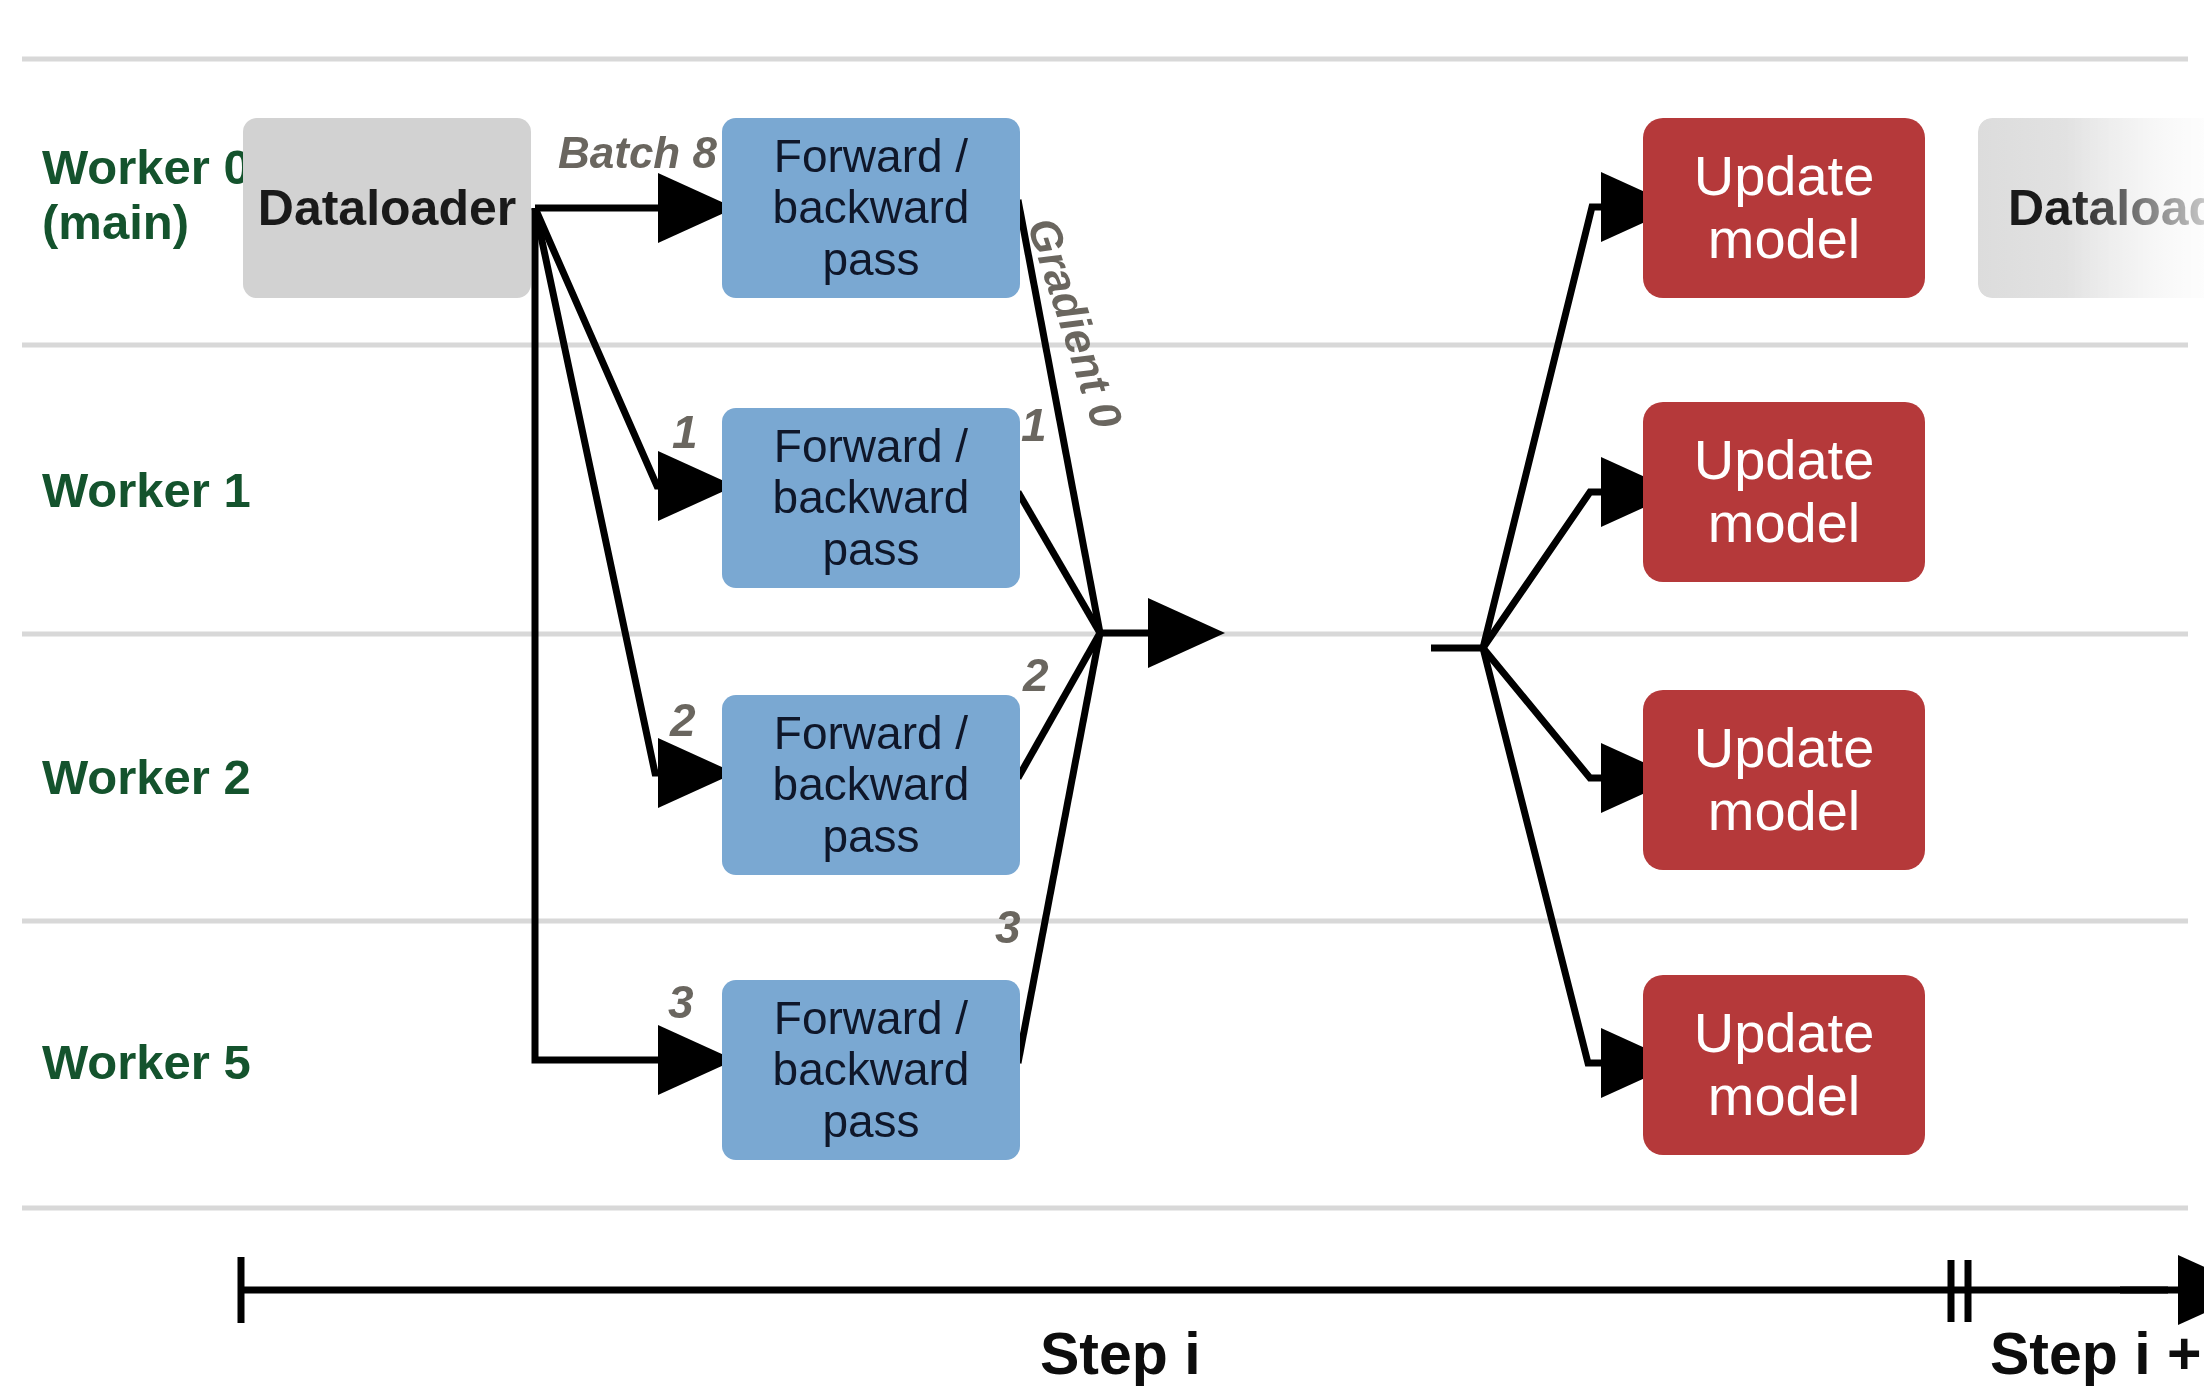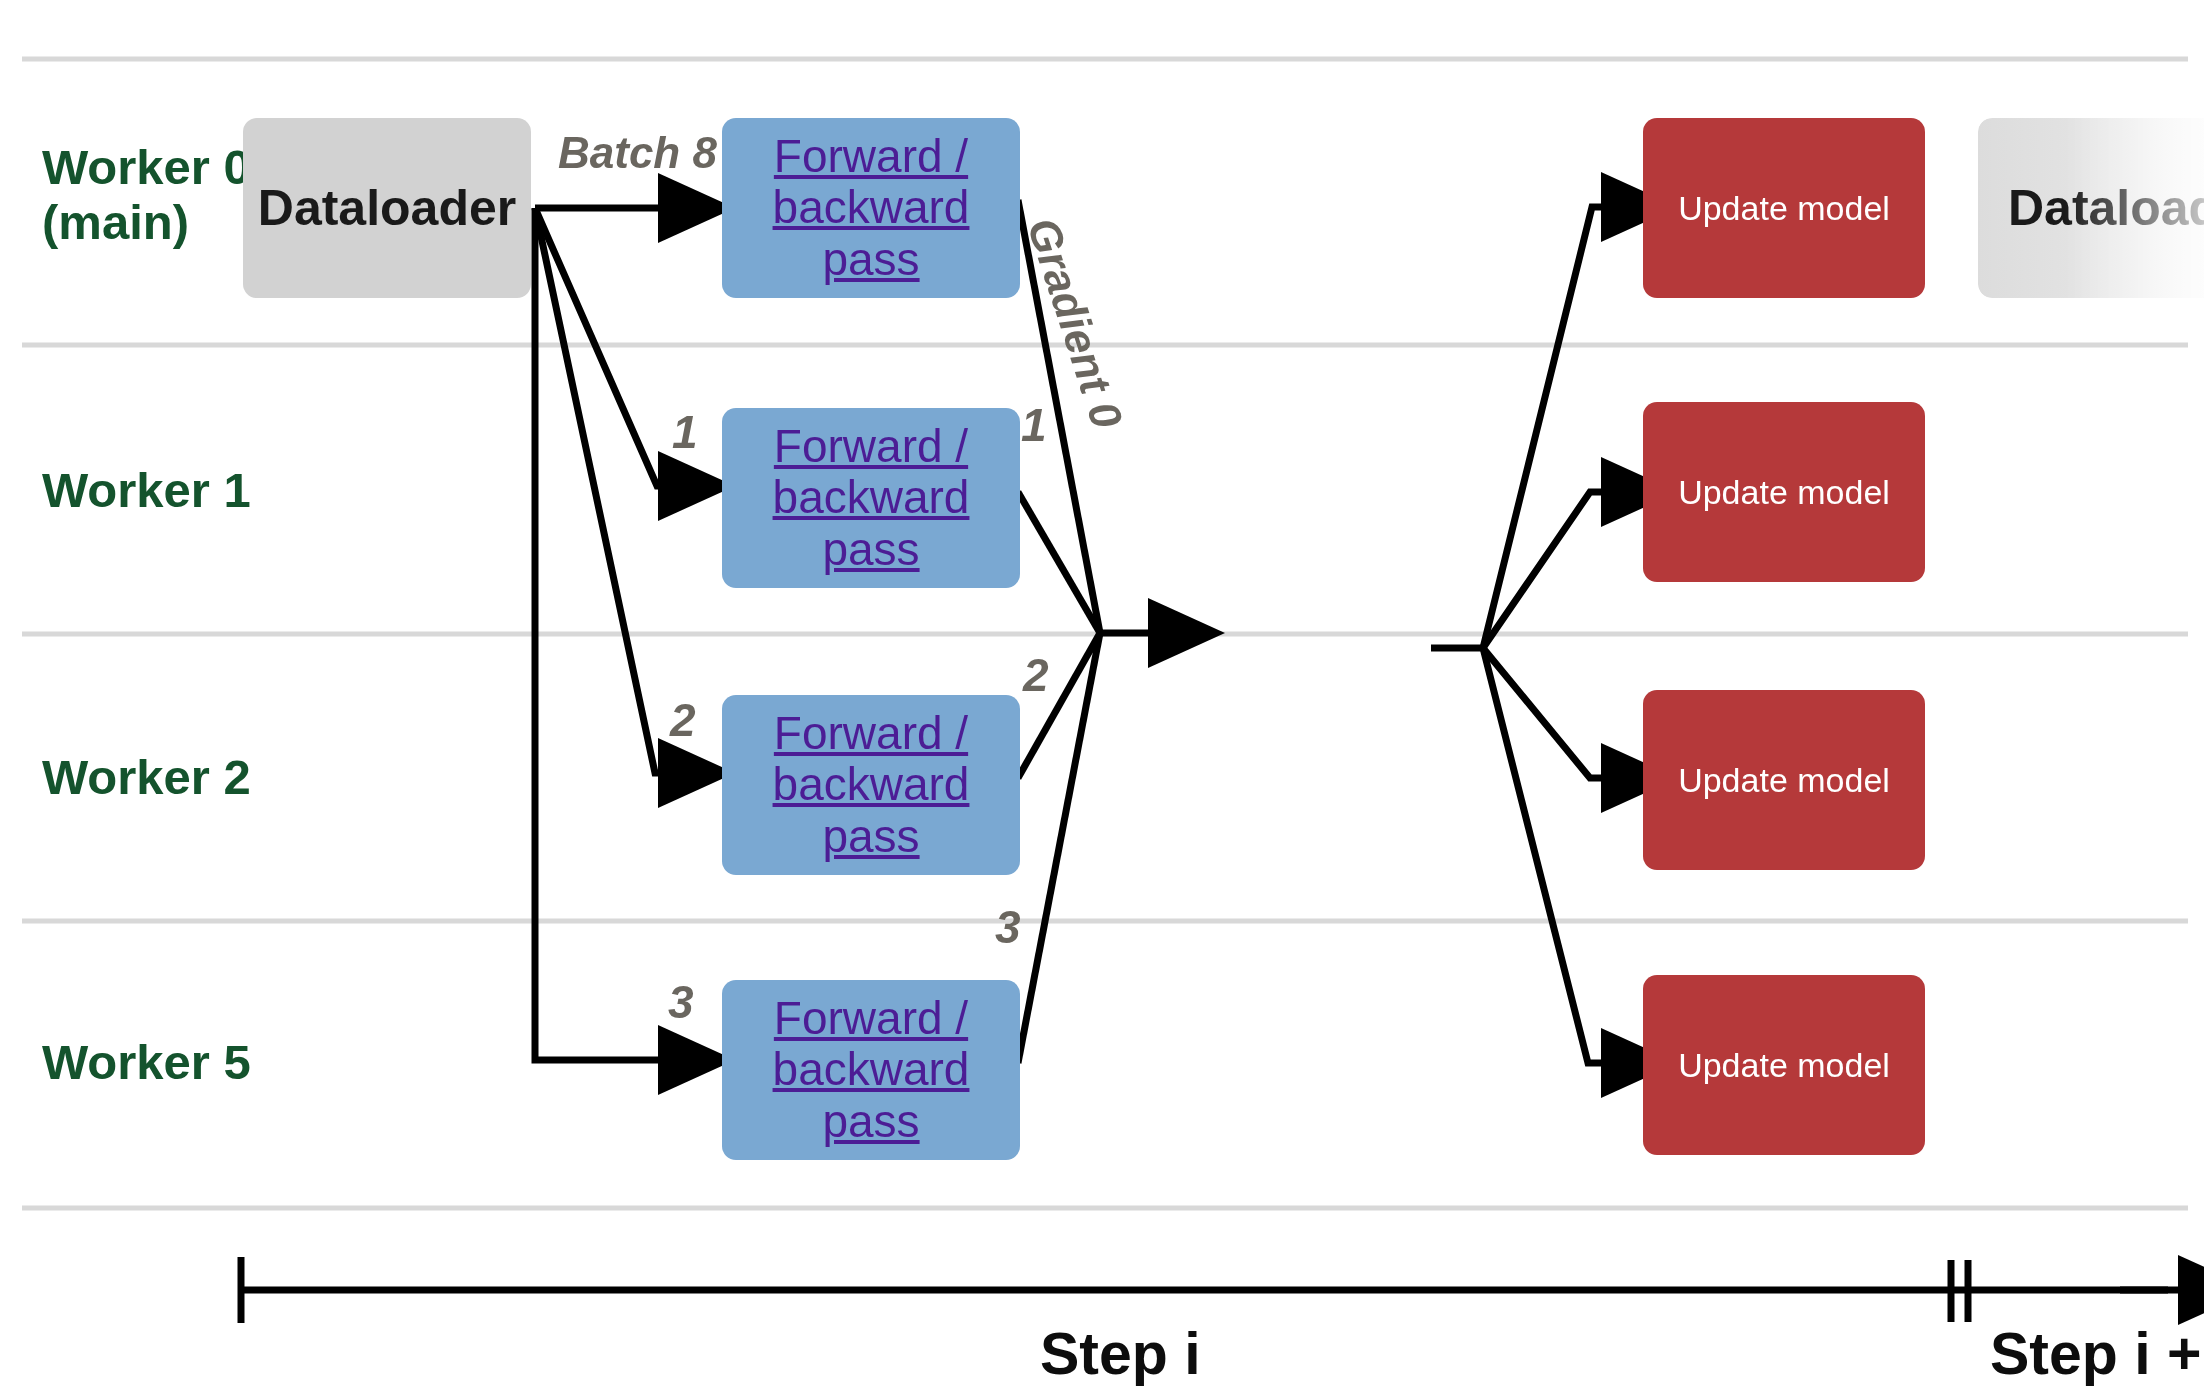--- a/index.html
+++ b/index.html
@@ -29,22 +29,22 @@
   .node.gray-fade{
     color:#1a1a1a;font-size:50px;font-weight:700;
     background:linear-gradient(to right,#dcdcdc 0%,#e2e2e2 32%,#efefef 62%,#ffffff 100%);
     -webkit-mask-image:linear-gradient(to right,#000 0%,#000 30%,rgba(0,0,0,.25) 78%,rgba(0,0,0,0) 100%);
     mask-image:linear-gradient(to right,#000 0%,#000 30%,rgba(0,0,0,.25) 78%,rgba(0,0,0,0) 100%);
     justify-content:flex-start;
     padding-left:30px;
     overflow:hidden;
   }
   .node.gray-fade .lbl{white-space:nowrap;}
-  .node.blue{background:#7aa8d2;color:#4c1d95;font-size:46px;text-decoration:underline;}
-  .node.red{background:#b5393a;color:#ffffff;font-size:34px;}
+  .node.blue{background:#7aa8d2;color:#0f172a;font-size:46px;}
+  .node.red{background:#b5393a;color:#ffffff;font-size:56px;border-radius:20px;}
   .node.black{background:#000000;color:#ffffff;font-size:48px;font-weight:700;}
   .rowlabel{
     position:absolute;
     color:#14532d;
     font-size:49px;
     font-weight:700;
     line-height:1.12;
     white-space:pre-line;
     margin-left:20px;
   }

